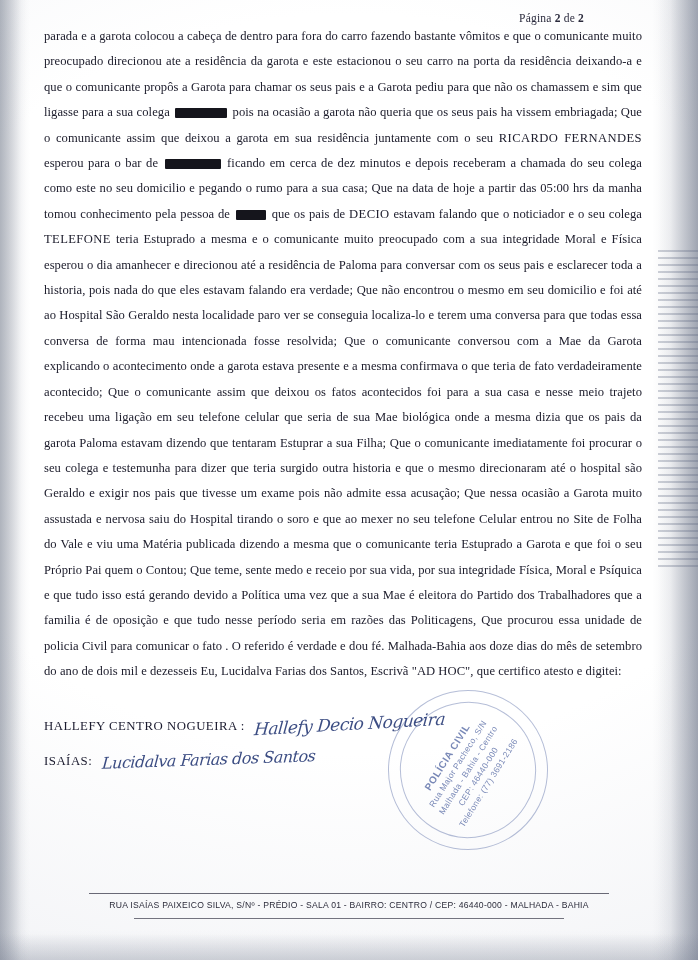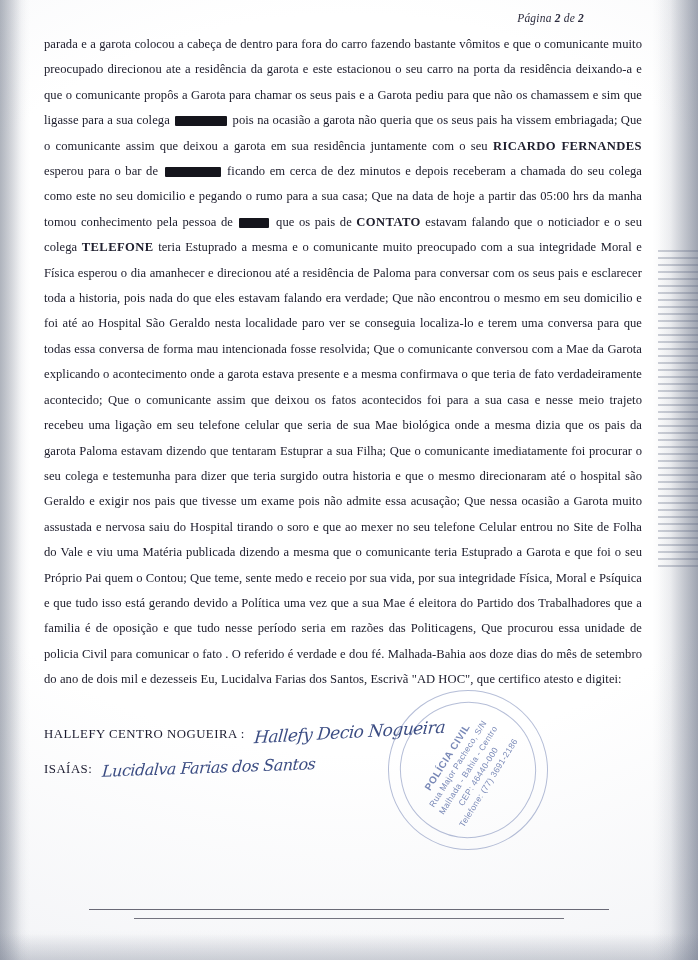--- a/index.html
+++ b/index.html
@@ -51,34 +51,33 @@
     position: relative;
     padding: 12px 56px 0 44px;
   }
 
   .page-number {
     text-align: right;
     font-size: 11.5px;
     letter-spacing: 0.2px;
     color: #2a2a3c;
     padding-right: 58px;
-    margin-bottom: 8px;
-    font-style: italic;
+    margin-bottom: 0;
   }
   .page-number b { font-weight: bold; }
 
   .body-text {
     font-size: 12.6px;
     line-height: 25.4px;
     text-align: justify;
     text-justify: inter-word;
     color: #20202f;
     letter-spacing: 0.05px;
   }
-  .body-text .nm { font-weight: bold; letter-spacing: 0.4px; }
+  .body-text .nm { font-weight: normal; letter-spacing: 0.4px; }
   .redact {
     display: inline-block;
     background: #15151c;
     height: 10px;
     vertical-align: middle;
     margin: 0 2px;
     border-radius: 1px;
   }
   .r1 { width: 52px; }
   .r2 { width: 56px; }
@@ -193,21 +192,21 @@
     <div class="body-text">
       <span>parada e a garota colocou a cabeça de dentro para fora do carro fazendo bastante vômitos e que o comunicante muito preocupado direcionou ate a residência da garota e este estacionou o seu carro na porta da residência deixando-a e que o comunicante propôs a Garota para chamar os seus pais e a Garota pediu para que não os chamassem e sim que ligasse para a sua colega</span>
       <span class="redact r1"></span>
       <span>pois na ocasião a garota não queria que os seus pais ha vissem embriagada; Que o comunicante assim que deixou a garota em sua residência juntamente com o seu</span>
       <span class="nm">RICARDO FERNANDES</span>
       <span>esperou para o bar de</span>
       <span class="redact r2"></span>
       <span>ficando em cerca de dez minutos e depois receberam a chamada do seu colega como este no seu domicilio e pegando o rumo para a sua casa; Que na data de hoje a partir das 05:00 hrs da manha tomou conhecimento pela pessoa de</span>
       <span class="redact r3"></span>
       <span>que os pais de</span>
-      <span class="nm">CONTATO</span>
+      <span class="nm">DECIO</span>
       <span>estavam falando que o noticiador e o seu colega</span>
       <span class="nm">TELEFONE</span>
       <span>teria Estuprado a mesma e o comunicante muito preocupado com a sua integridade Moral e Física esperou o dia amanhecer e direcionou até a residência de Paloma para conversar com os seus pais e esclarecer toda a historia, pois nada do que eles estavam falando era verdade; Que não encontrou o mesmo em seu domicilio e foi até ao Hospital São Geraldo nesta localidade paro ver se conseguia localiza-lo e terem uma conversa para que todas essa conversa de forma mau intencionada fosse resolvida; Que o comunicante conversou com a Mae da Garota explicando o acontecimento onde a garota estava presente e a mesma confirmava o que teria de fato verdadeiramente acontecido; Que o comunicante assim que deixou os fatos acontecidos foi para a sua casa e nesse meio trajeto recebeu uma ligação em seu telefone celular que seria de sua Mae biológica onde a mesma dizia que os pais da garota Paloma estavam dizendo que tentaram Estuprar a sua Filha; Que o comunicante imediatamente foi procurar o seu colega e testemunha para dizer que teria surgido outra historia e que o mesmo direcionaram até o hospital são Geraldo e exigir nos pais que tivesse um exame pois não admite essa acusação; Que nessa ocasião a Garota muito assustada e nervosa saiu do Hospital tirando o soro e que ao mexer no seu telefone Celular entrou no Site de Folha do Vale e viu uma Matéria publicada dizendo a mesma que o comunicante teria Estuprado a Garota e que foi o seu Próprio Pai quem o Contou; Que teme, sente medo e receio por sua vida, por sua integridade Física, Moral e Psíquica e que tudo isso está gerando devido a Política uma vez que a sua Mae é eleitora do Partido dos Trabalhadores que a familia é de oposição e que tudo nesse período seria em razões das Politicagens, Que procurou essa unidade de policia Civil para comunicar o fato . O referido é verdade e dou fé. Malhada-Bahia aos doze dias do mês de setembro do ano de dois mil e dezesseis Eu, Lucidalva Farias dos Santos, Escrivã "AD HOC", que certifico atesto e digitei:</span>
     </div>
 
     <div class="sig-block">
       <div class="sig-row">
         <span class="sig-label">HALLEFY CENTRO NOGUEIRA :</span>
         <span class="sig-ink">Hallefy Decio Nogueira</span>
       </div>
@@ -226,15 +225,16 @@
       <div class="title">POLÍCIA CIVIL</div>
       <div>Rua Major Pacheco, S/N</div>
       <div>Malhada - Bahia - Centro</div>
       <div>CEP: 46440-000</div>
       <div>Telefone: (77) 3691-2186</div>
     </div>
   </div>
 
   <div class="footer">
     <div class="rule"></div>
+    <div class="l1">RUA ISAÍAS PAIXEICO SILVA, S/Nº - PRÉDIO - SALA 01 - BAIRRO: CENTRO / CEP: 46440-000 - MALHADA - BAHIA</div>
     <div class="rule2"></div>
   </div>
 </div>
 
 </body></html>

